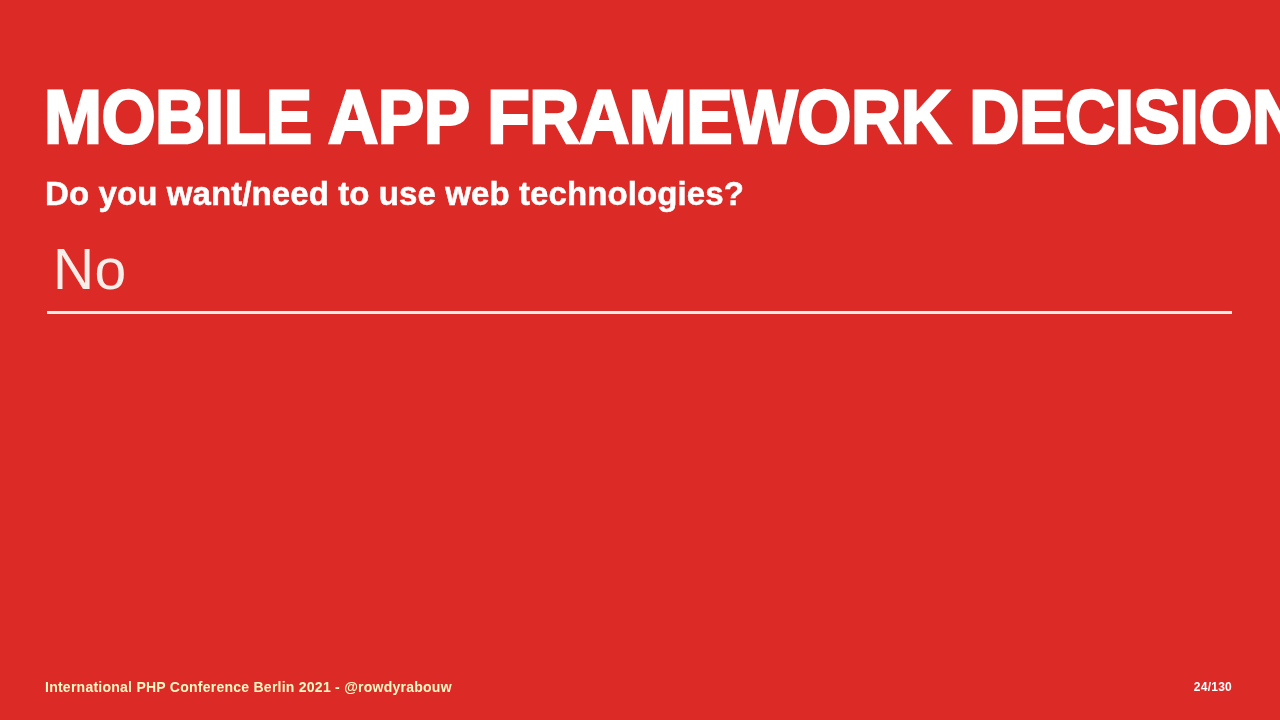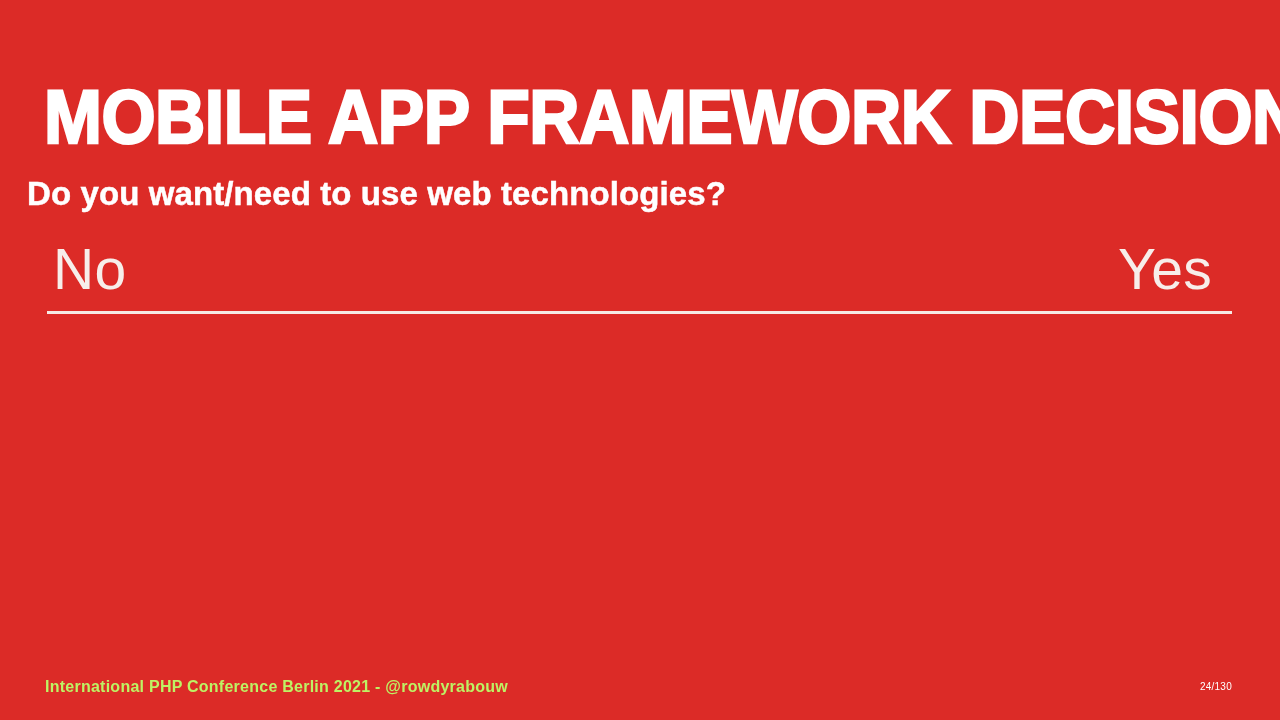--- a/index.html
+++ b/index.html
@@ -40,21 +40,21 @@
     
     transform: scaleX(0.915);
     transform-origin: left center;
     -webkit-text-stroke: 2.6px #ffffff;
     text-rendering: geometricPrecision;
   }
 
   
   .slide-question {
     position: absolute;
-    left: 27px;
+    left: 45px;
     top: 145px;
     color: #ffffff;
     font-family: "Liberation Sans", sans-serif;
     font-size: 33px;
     line-height: 44px;
     font-weight: 700;
     letter-spacing: 0.1px;
     white-space: nowrap;
     -webkit-text-stroke: 0.5px #ffffff;
   }
@@ -107,52 +107,51 @@
     position: absolute;
     left: 45px;
     top: 678px;
     width: 1187px;
     display: flex;
     align-items: center;
     justify-content: space-between;
   }
 
   .footer-text {
-    color: #bef264;
+    color: #fef9c3;
     font-family: "Liberation Sans", sans-serif;
-    font-size: 16px;
+    font-size: 14px;
     line-height: 18px;
     font-weight: 700;
     letter-spacing: 0.25px;
     white-space: nowrap;
   }
 
   .footer-pagenum {
     color: #ffffff;
     font-family: "Liberation Sans", sans-serif;
-    font-size: 10px;
+    font-size: 12px;
     line-height: 18px;
-    font-weight: 400;
+    font-weight: 700;
     letter-spacing: 0.25px;
     white-space: nowrap;
     text-align: right;
   }
 </style>
 </head>
 <body>
 
 <div class="slide">
 
   <h1 class="slide-title">MOBILE APP FRAMEWORK DECISION GUIDE</h1>
 
   <h2 class="slide-question">Do you want/need to use web technologies?</h2>
 
   <div class="options-row">
     <span class="option-label option-left">No</span>
-    <span class="option-label option-right">Yes</span>
   </div>
 
   <hr class="options-divider">
 
   <div class="slide-body"></div>
 
   <div class="slide-footer">
     <span class="footer-text">International PHP Conference Berlin 2021 - @rowdyrabouw</span>
     <span class="footer-pagenum">24/130</span>
   </div>

